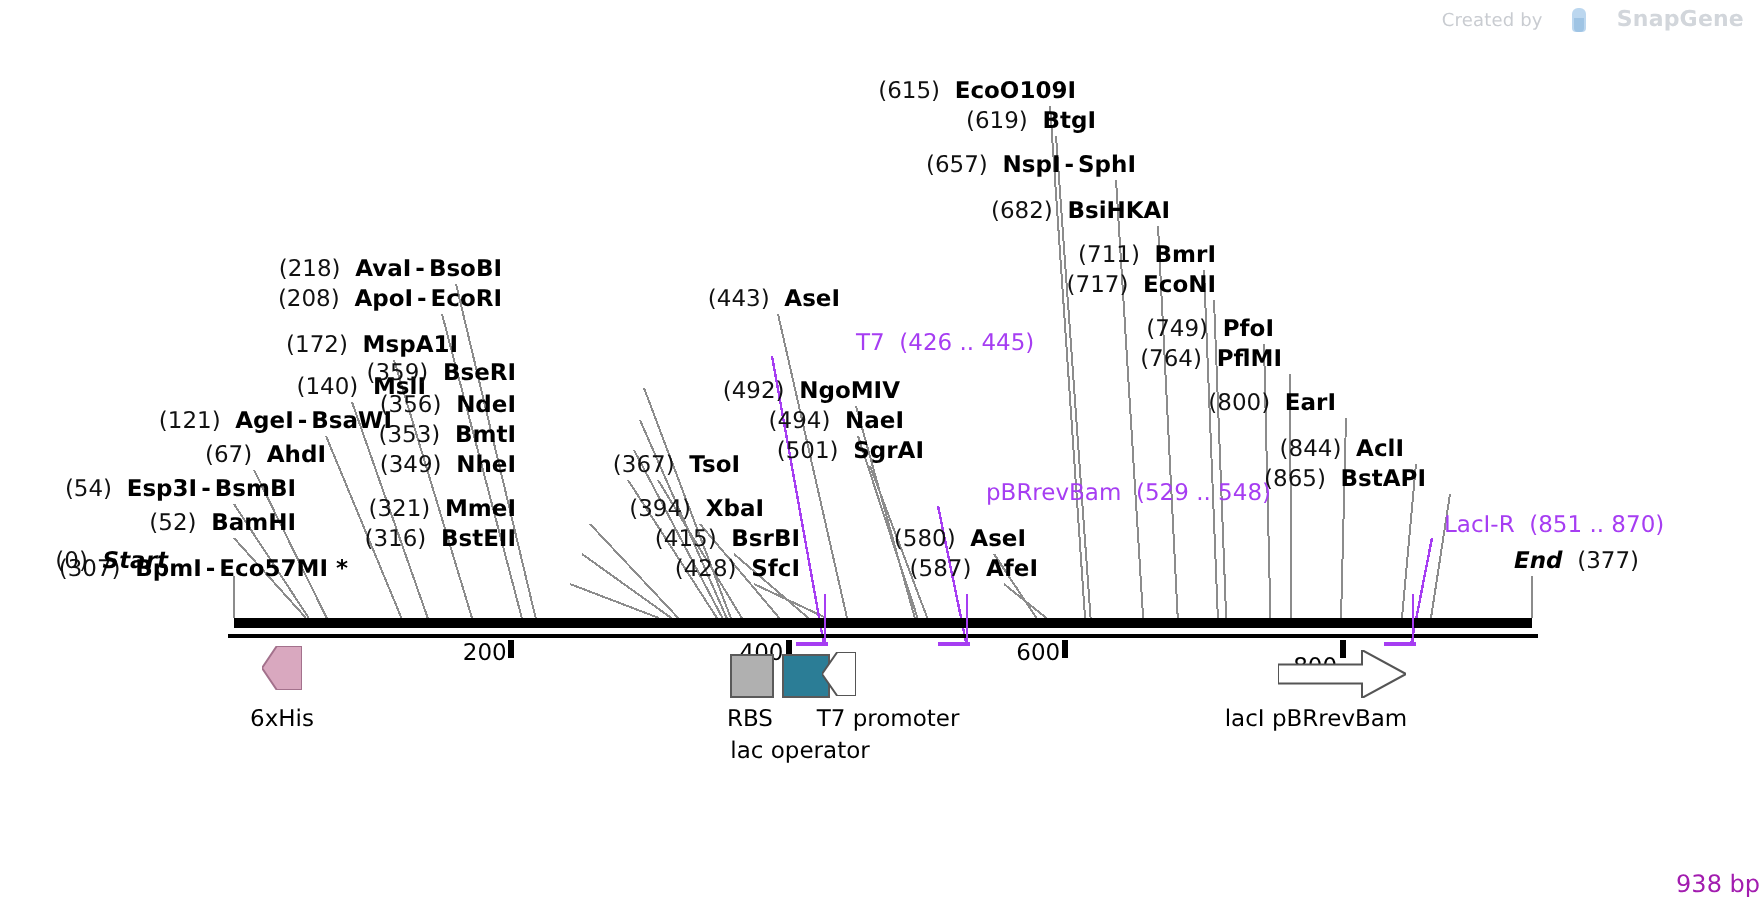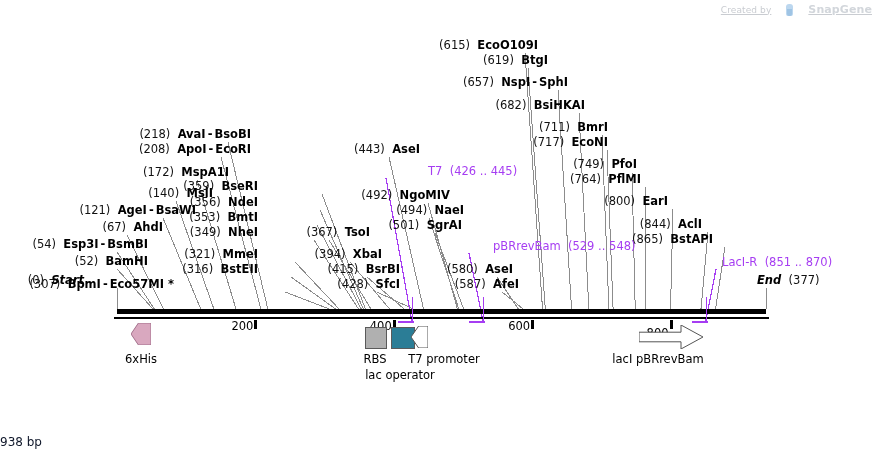--- a/index.html
+++ b/index.html
@@ -8,24 +8,23 @@
     background:#ffffff;
     font-family:"DejaVu Sans","Liberation Sans",sans-serif;
     overflow:hidden;
     position:relative;
   }
   #map{position:absolute;inset:0;}
 
   
   .watermark{
     position:absolute;top:3px;right:8px;
-    display:flex;align-items:center;gap:15px;
+    display:flex;align-items:flex-end;gap:15px;
     font-size:9px;color:#c9ccd1;
     letter-spacing:.1px;
-    text-decoration:underline;
   }
   .watermark .wm-logo{
     display:inline-block;width:7px;height:12px;
     background:#bcd7ef;border-radius:3px 3px 2px 2px;
     position:relative;
   }
   .watermark .wm-logo:after{
     content:"";position:absolute;left:1px;top:5px;
     width:5px;height:7px;background:#9fc4e4;border-radius:0 0 2px 2px;
   }
@@ -68,22 +67,22 @@
   }
   .prim-mark{position:absolute;background:#a63df2;height:2px;}
   .prim-tick{position:absolute;background:#a63df2;width:1px;}
 
   
   .title{
     position:absolute;width:100%;text-align:center;
     font-weight:bold;font-size:14px;color:#000;letter-spacing:.2px;
   }
   .subtitle{
-    position:absolute;width:100%;text-align:left;
-    font-size:12px;color:#0f172a;
+    position:absolute;width:100%;text-align:right;
+    font-size:12px;color:#a21caf;
   }
   .sep{display:inline-block;padding:0 2px;}
 </style>
 </head>
 <body>
 
 <div id="map">
 
   <div class="watermark">
     <span>Created by</span>
@@ -188,21 +187,21 @@
       <div class="lbl ra" style="left: 258px; top: 226px;"><span class="pos">(349)</span>&nbsp;&nbsp;<span class="nm">NheI</span></div>
       <div class="lbl ra" style="left: 258px; top: 211px;"><span class="pos">(353)</span>&nbsp;&nbsp;<span class="nm">BmtI</span></div>
       <div class="lbl ra" style="left: 258px; top: 196px;"><span class="pos">(356)</span>&nbsp;&nbsp;<span class="nm">NdeI</span></div>
       <div class="lbl ra" style="left: 258px; top: 180px;"><span class="pos">(359)</span>&nbsp;&nbsp;<span class="nm">BseRI</span></div>
       <div class="lbl ra" style="left: 370px; top: 226px;"><span class="pos">(367)</span>&nbsp;&nbsp;<span class="nm">TsoI</span></div>
       <div class="lbl ra" style="left: 382px; top: 248px;"><span class="pos">(394)</span>&nbsp;&nbsp;<span class="nm">XbaI</span></div>
       <div class="lbl ra" style="left: 400px; top: 263px;"><span class="pos">(415)</span>&nbsp;&nbsp;<span class="nm">BsrBI</span></div>
       <div class="lbl ra" style="left: 400px; top: 278px;"><span class="pos">(428)</span>&nbsp;&nbsp;<span class="nm">SfcI</span></div>
       <div class="lbl ra" style="left: 420px; top: 143px;"><span class="pos">(443)</span>&nbsp;&nbsp;<span class="nm">AseI</span></div>
       <div class="lbl ra" style="left: 450px; top: 189px;"><span class="pos">(492)</span>&nbsp;&nbsp;<span class="nm">NgoMIV</span></div>
-      <div class="lbl ra" style="left: 464px; top: 204px;"><span class="pos">(494)</span>&nbsp;&nbsp;<span class="nm">NaeI</span></div>
+      <div class="lbl ra" style="left: 452px; top: 204px;"><span class="pos">(494)</span>&nbsp;&nbsp;<span class="nm">NaeI</span></div>
       <div class="lbl ra" style="left: 462px; top: 219px;"><span class="pos">(501)</span>&nbsp;&nbsp;<span class="nm">SgrAI</span></div>
       <div class="lbl ra" style="left: 513px; top: 263px;"><span class="pos">(580)</span>&nbsp;&nbsp;<span class="nm">AseI</span></div>
       <div class="lbl ra" style="left: 519px; top: 278px;"><span class="pos">(587)</span>&nbsp;&nbsp;<span class="nm">AfeI</span></div>
       <div class="lbl ra" style="left: 538px; top: 39px;"><span class="pos">(615)</span>&nbsp;&nbsp;<span class="nm">EcoO109I</span></div>
       <div class="lbl ra" style="left: 548px; top: 54px;"><span class="pos">(619)</span>&nbsp;&nbsp;<span class="nm">BtgI</span></div>
       <div class="lbl ra" style="left: 568px; top: 76px;"><span class="pos">(657)</span>&nbsp;&nbsp;<span class="nm">NspI</span><span class="sep dash">-</span><span class="nm">SphI</span></div>
       <div class="lbl ra" style="left: 585px; top: 99px;"><span class="pos">(682)</span>&nbsp;&nbsp;<span class="nm">BsiHKAI</span></div>
       <div class="lbl ra" style="left: 608px; top: 121px;"><span class="pos">(711)</span>&nbsp;&nbsp;<span class="nm">BmrI</span></div>
       <div class="lbl ra" style="left: 608px; top: 136px;"><span class="pos">(717)</span>&nbsp;&nbsp;<span class="nm">EcoNI</span></div>
       <div class="lbl ra" style="left: 637px; top: 158px;"><span class="pos">(749)</span>&nbsp;&nbsp;<span class="nm">PfoI</span></div>

